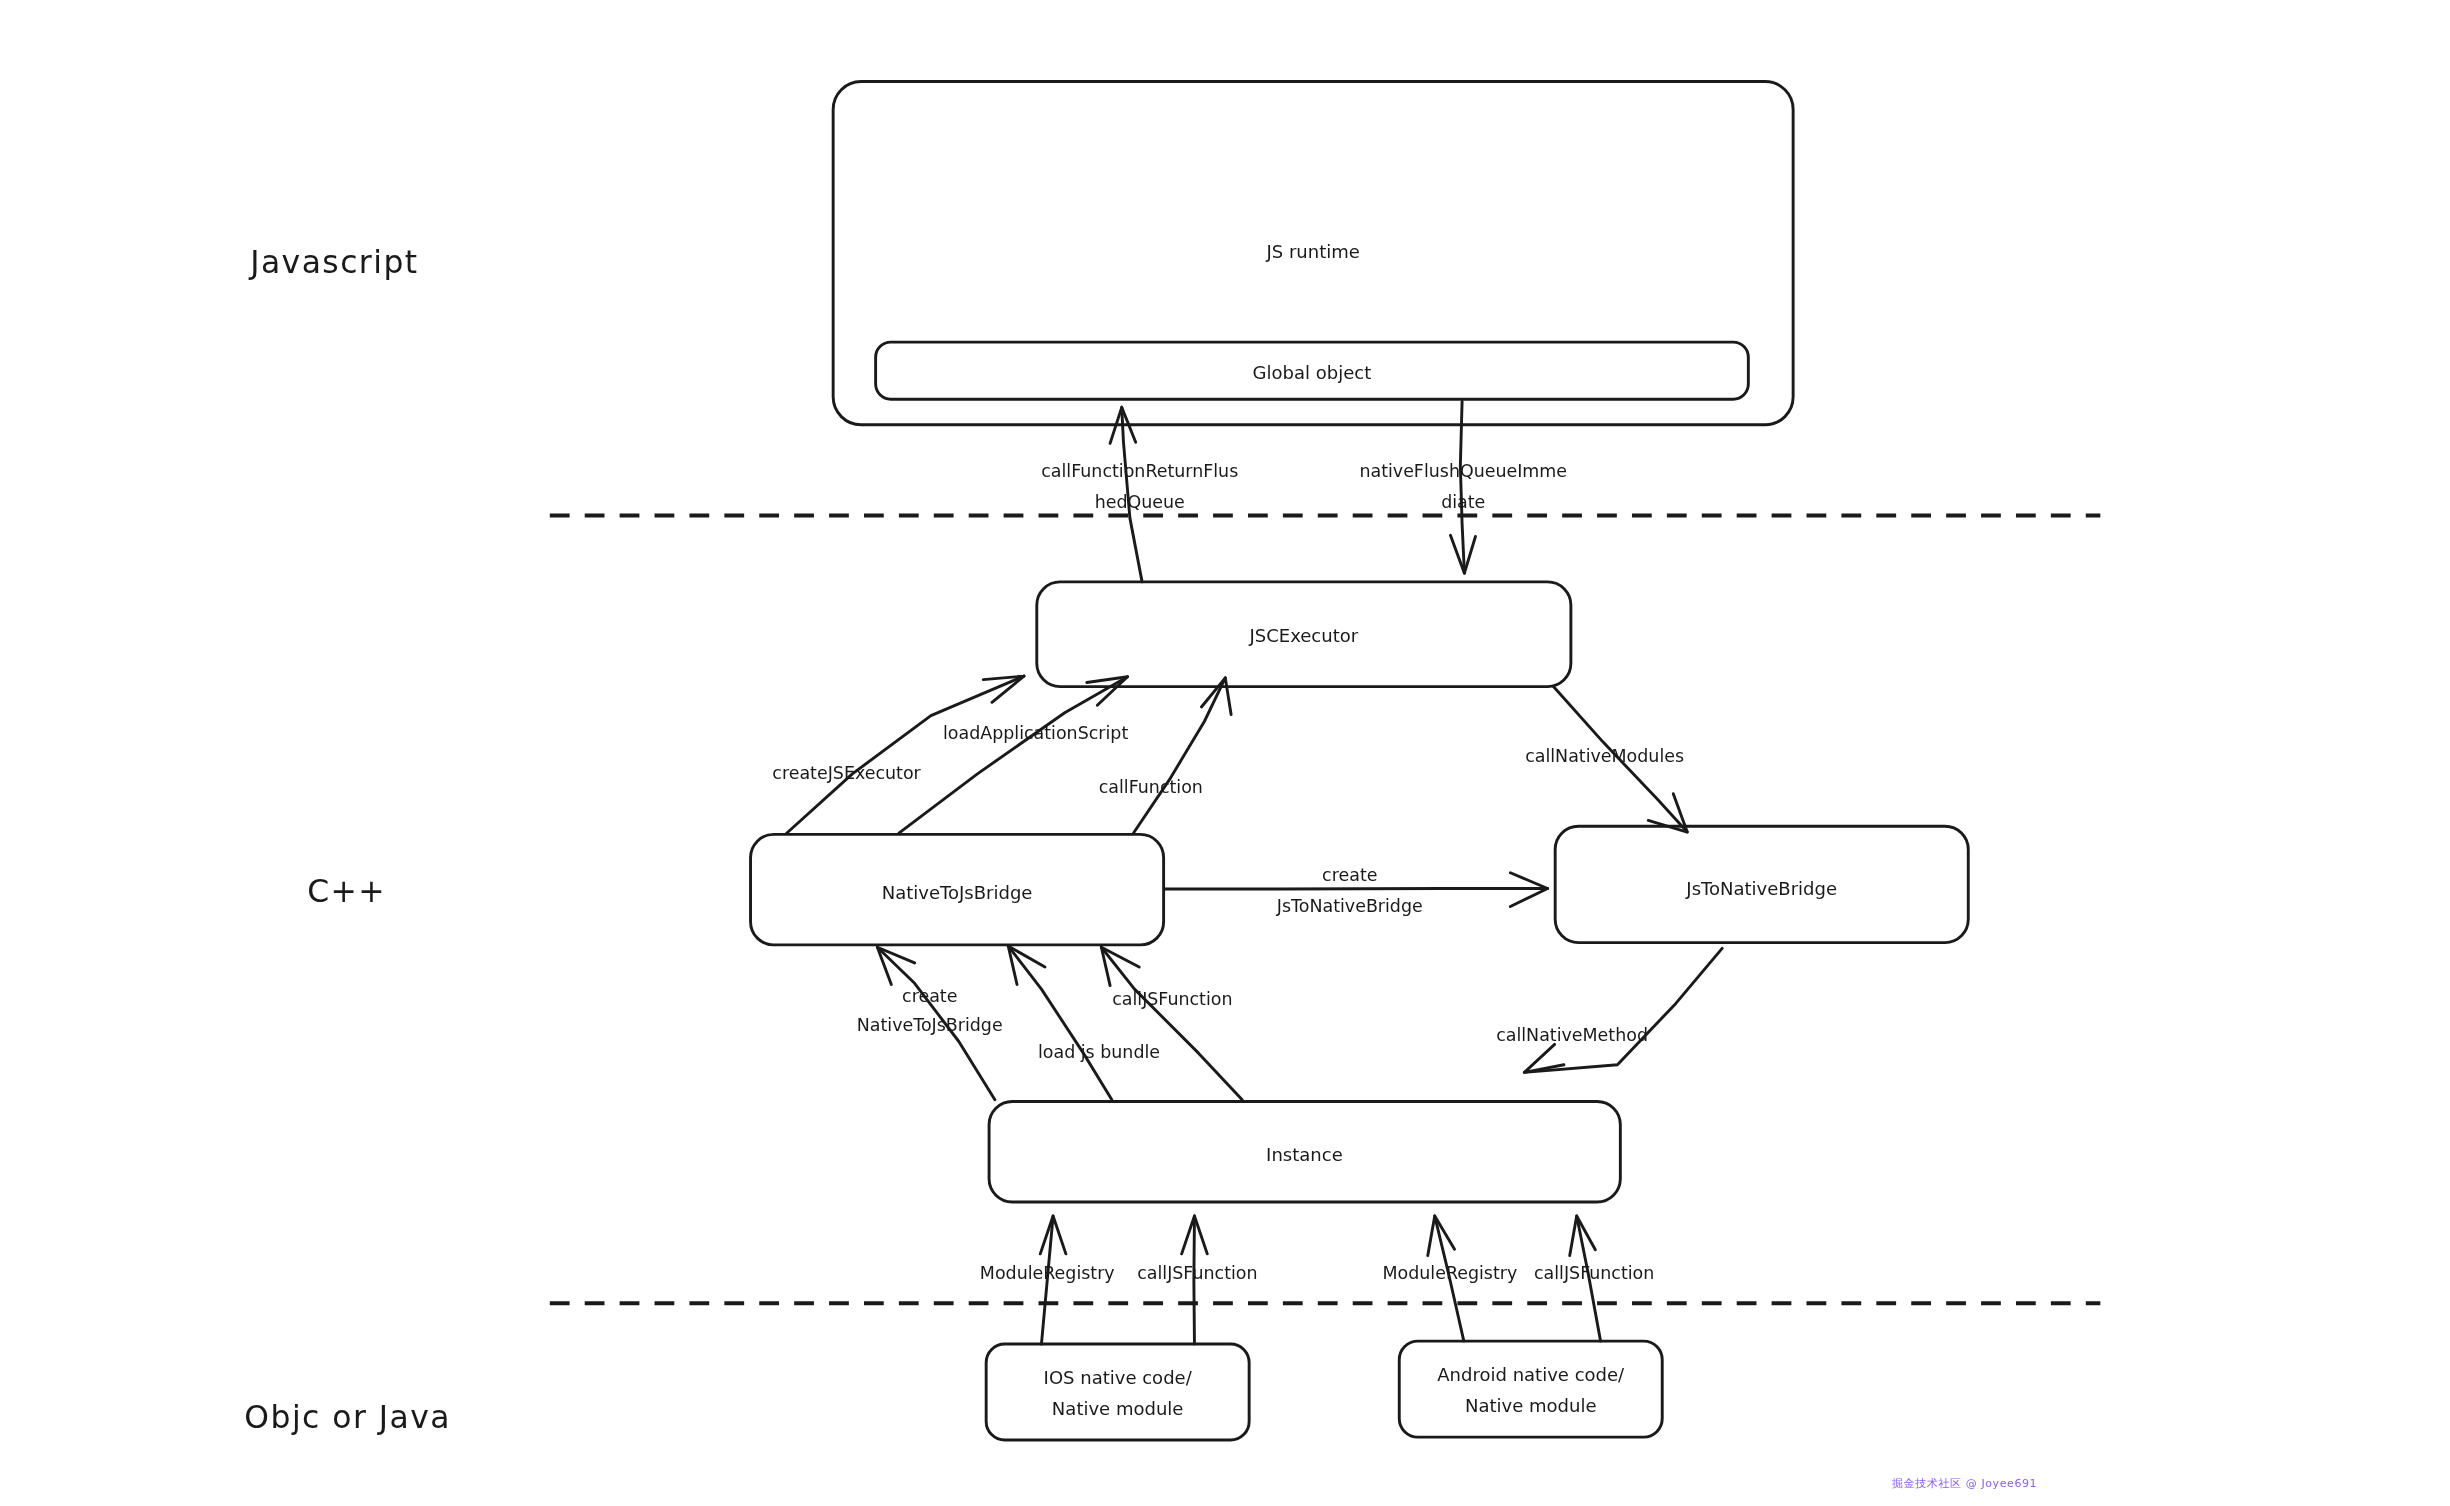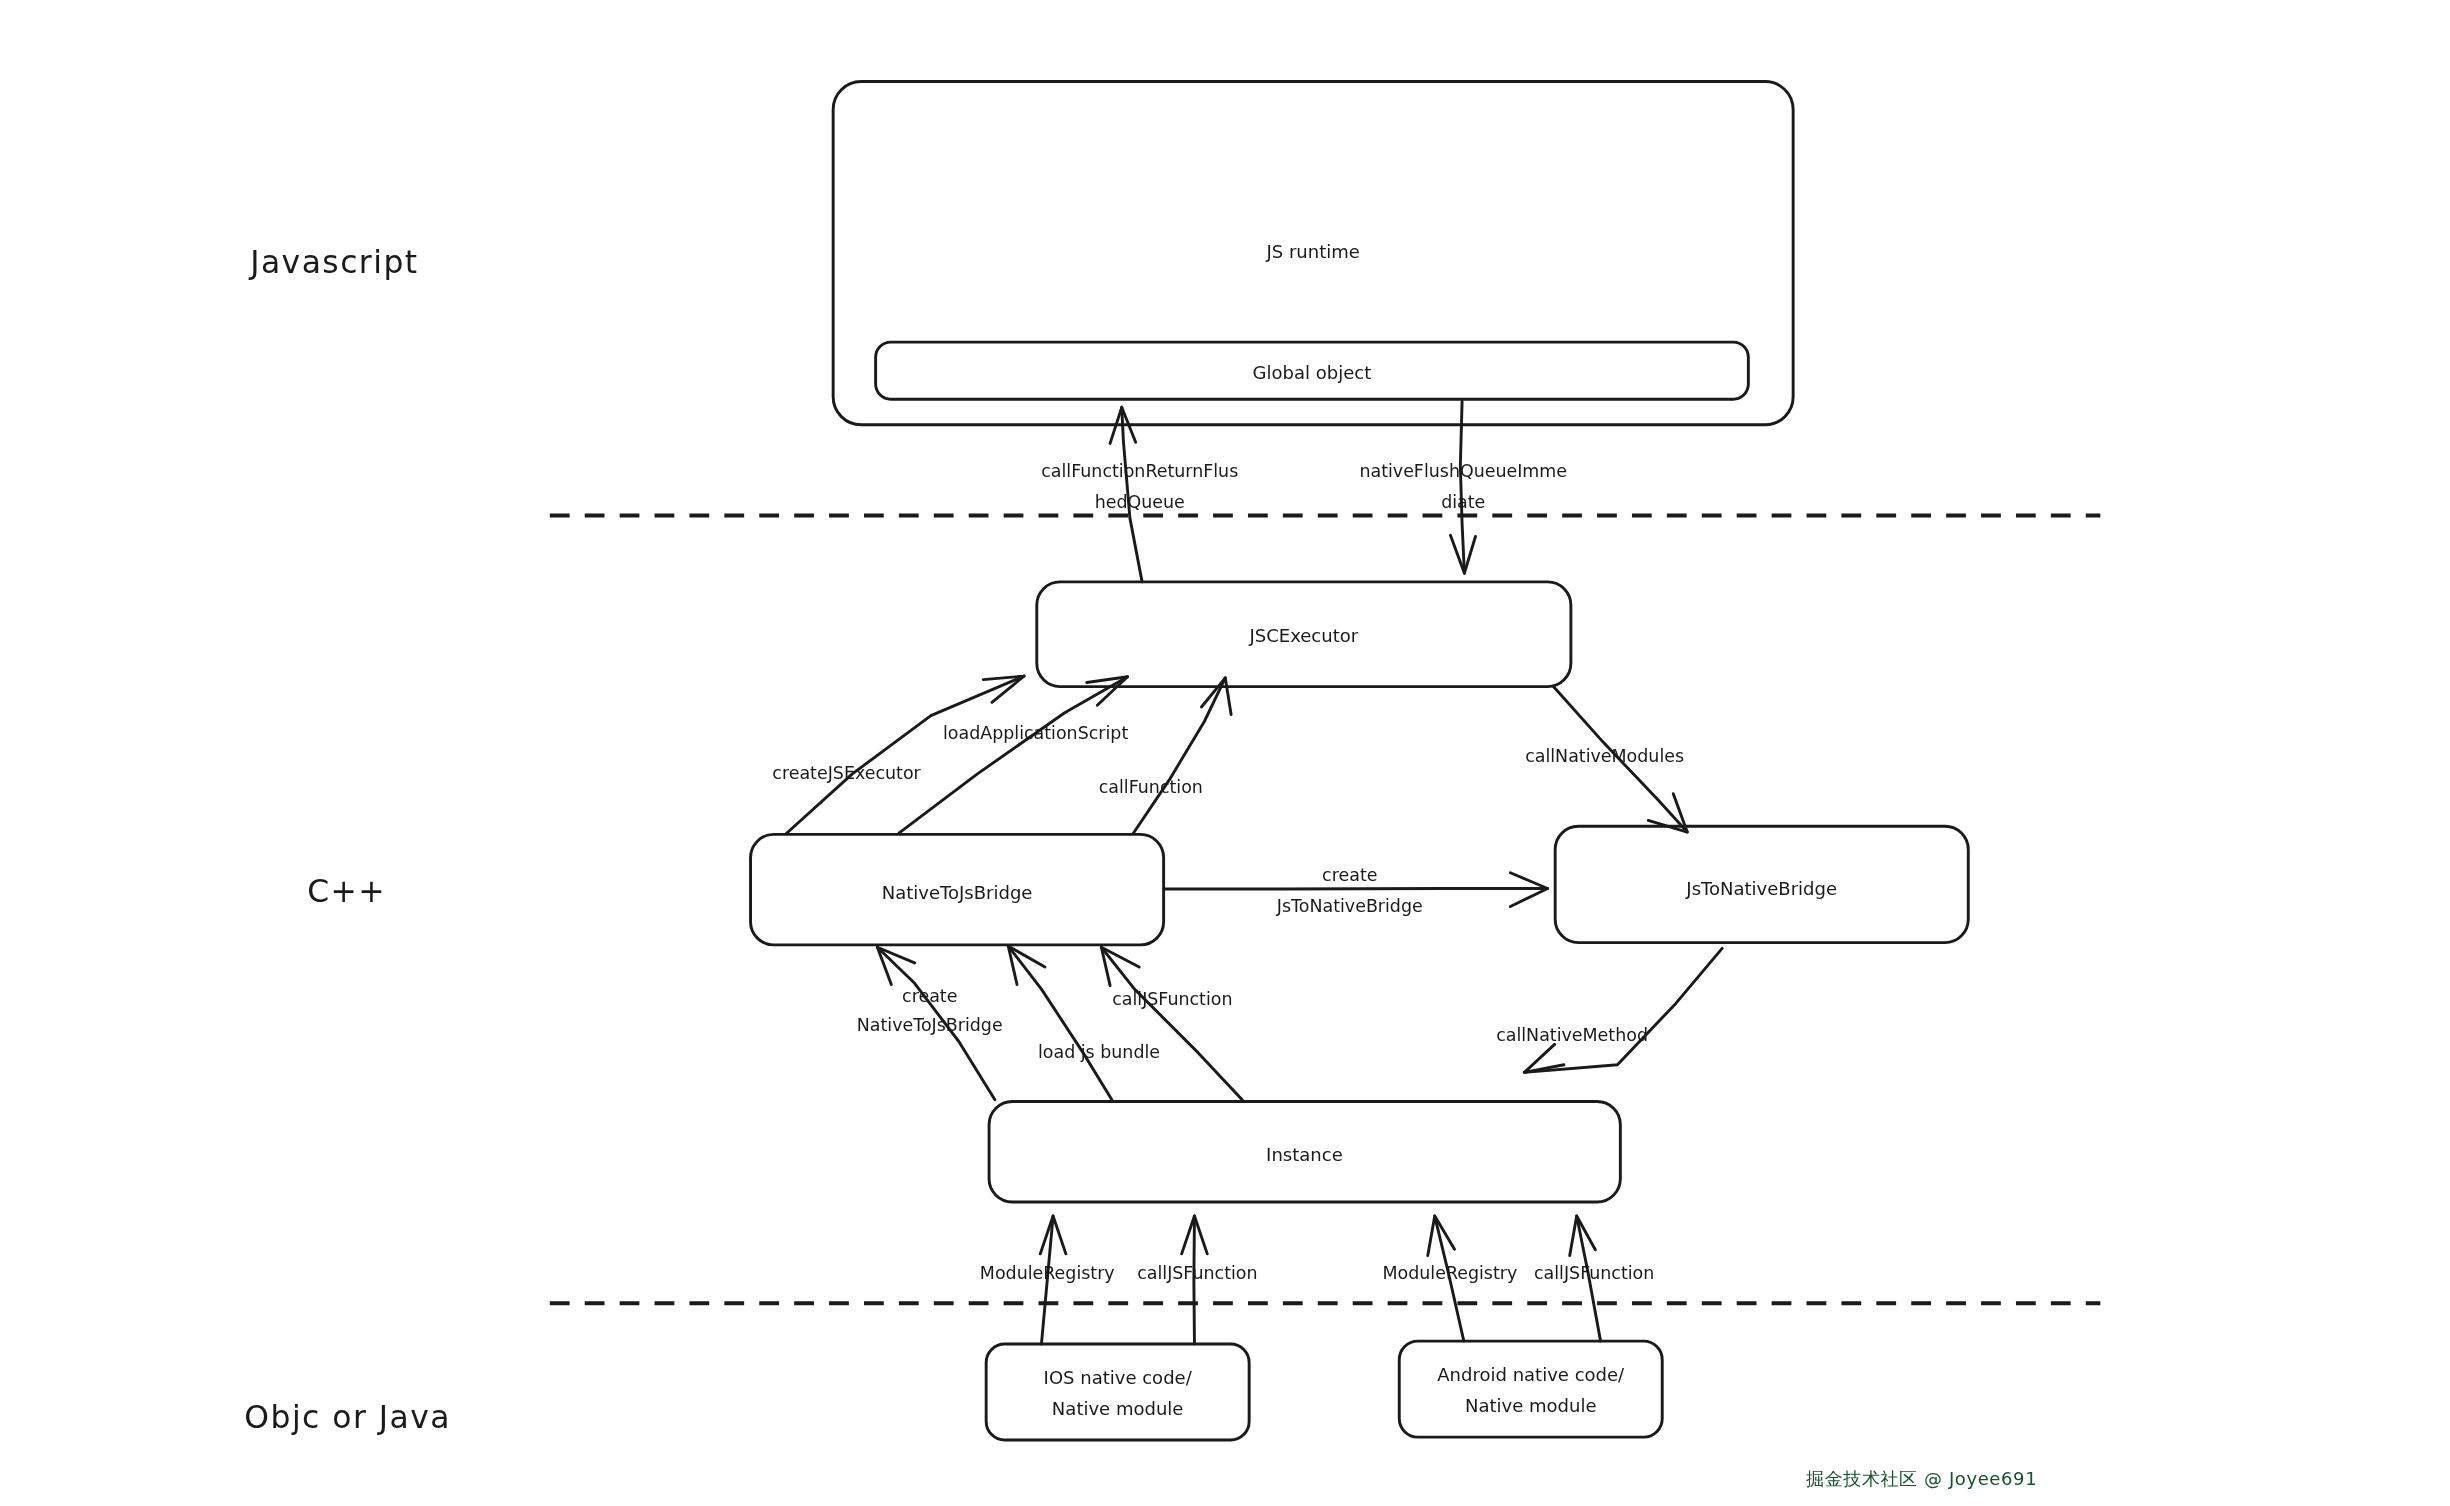--- a/index.html
+++ b/index.html
@@ -68,22 +68,22 @@
     stroke: #1a1a1a;
     stroke-width: 7;
     stroke-dasharray: 34 26;
     stroke-linecap: butt;
   }
   .watermark {
     position: absolute;
     right: 12.8px;
     bottom: 16.3px;
     font-family: "DejaVu Sans", sans-serif;
-    font-size: 18px;
-    color: #14532d;
+    font-size: 11px;
+    color: #8b5cf6;
     letter-spacing: 0.6px;
     white-space: nowrap;
     user-select: none;
     margin-top: 44px;
   }
 </style>
 </head>
 <body>
 
 <div id="diagram-root">

